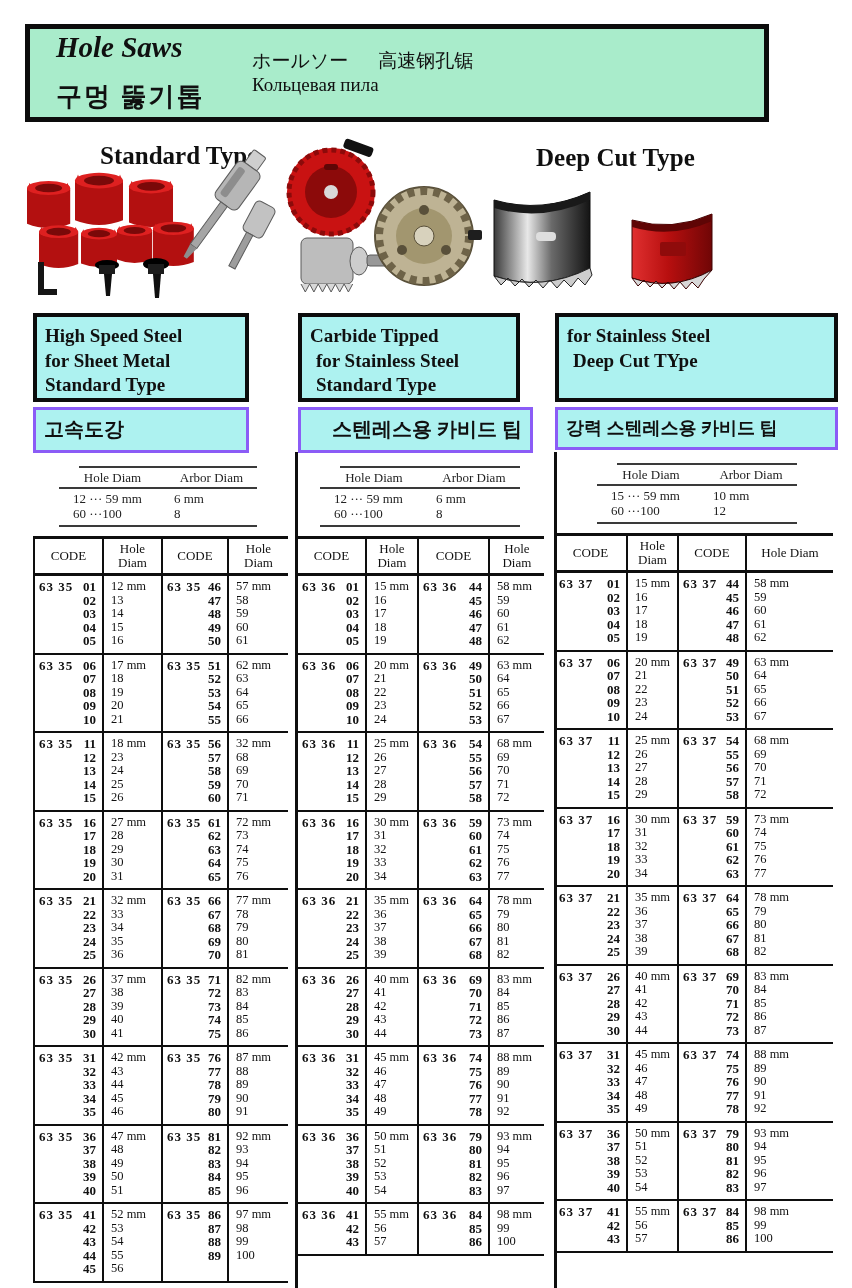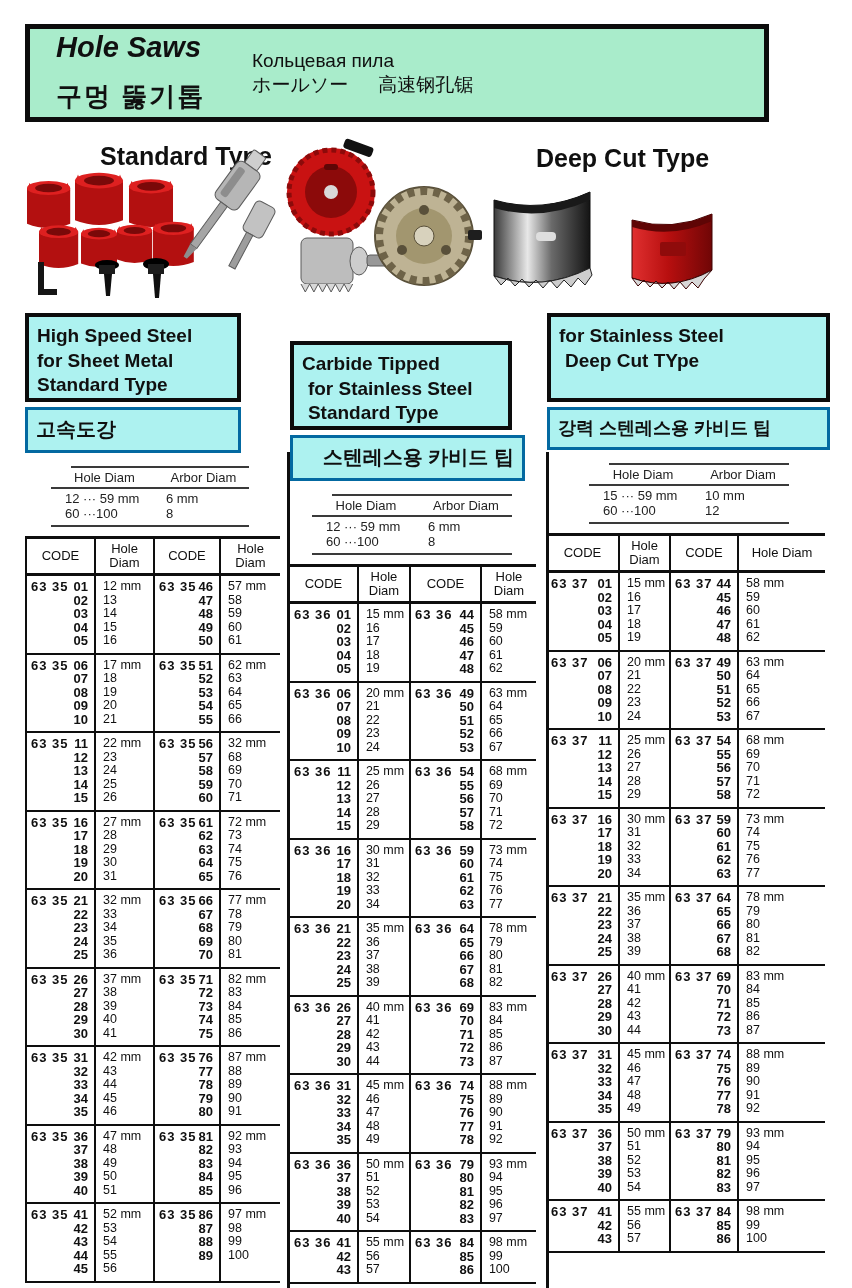--- a/index.html
+++ b/index.html
@@ -3,21 +3,21 @@
 <meta charset="utf-8">
 <style>
   :root{
     --header-bg:#a9eccb;
     --panel-bg:#adf2f0;
     --ink:#101010;
   }
   html,body{margin:0;padding:0;background:#ffffff;}
   body{width:852px;height:1288px;overflow:hidden;
        font-family:"Liberation Sans", sans-serif;color:var(--ink);}
-  .page{position:relative;width:836px;height:1288px;}
+  .page{position:relative;width:836px;height:1288px;font-family:Liberation Serif, serif;}
 
   
   .header-box{position:absolute;left:25px;top:24px;width:744px;height:98px;
       background:var(--header-bg);border:5px solid #0c0c0c;box-sizing:border-box;
       display:flex;align-items:center;}
   .hb-left{margin-left:26px;width:178px;}
   .hb-title{font-size:29px;font-weight:bold;font-style:italic;line-height:1.05;}
   .hb-title-ko{font-size:26px;font-weight:bold;margin-top:17px;letter-spacing:2px;}
   .hb-right{margin-left:18px;font-size:19px;line-height:1.28;}
   .hb-gap{display:inline-block;width:30px;}
@@ -30,36 +30,36 @@
   .img3{left:286px;top:4px;width:95px;height:105px;}
   .img4{left:293px;top:96px;width:115px;height:75px;}
   .img5{left:372px;top:40px;width:110px;height:130px;}
   .img6{left:486px;top:46px;width:112px;height:128px;}
   .img7{left:620px;top:70px;width:102px;height:102px;}
   .type-label{position:absolute;font-size:25px;font-weight:bold;white-space:nowrap;}
   .lbl-std{left:100px;top:12px;}
   .lbl-deep{left:536px;top:14px;}
 
   
-  .sections{position:absolute;left:25px;top:313px;width:805px;height:975px;display:flex;}
+  .sections{position:absolute;left:33px;top:313px;width:805px;height:975px;display:flex;}
   .divider{position:absolute;top:139px;bottom:0;width:3px;background:#0e0e0e;}
   .div1{left:262px;} .div2{left:521px;}
   .section{box-sizing:border-box;}
   .s1{width:263px;}
-  .s2{width:259px;padding-left:6px;margin-top:28px;}
+  .s2{width:259px;padding-left:6px;}
   .s3{flex:1;padding-left:8px;}
 
   .title-box{background:var(--panel-bg);border:4px solid #0c0c0c;box-sizing:border-box;
       font-weight:bold;font-size:19px;line-height:1.3;padding:7px 8px;height:89px;}
   .s1 .title-box{width:216px;}
   .s2 .title-box{width:222px;}
   .s3 .title-box{width:283px;}
   .s2 .tl + .tl,.s3 .tl + .tl{padding-left:6px;}
 
-  .ko-box{background:var(--panel-bg);border:3px solid #0369a1;box-sizing:border-box;
+  .ko-box{background:var(--panel-bg);border:3px solid #8b5cf6;box-sizing:border-box;
       font-weight:bold;font-size:20px;margin-top:5px;padding:6px 8px 7px;white-space:nowrap;}
   .s1 .ko-box{width:216px;}
   .s2 .ko-box{width:235px;text-align:right;}
   .s3 .ko-box{width:283px;font-size:18px;}
 
   
   .range-table{margin-top:13px;font-size:13px;color:#222;}
   .s1 .range-table{margin-left:26px;width:198px;}
   .s2 .range-table{margin-left:22px;width:200px;}
   .s3 .range-table{margin-left:42px;width:200px;}
@@ -98,24 +98,24 @@
 <body>
 
 <div class="page">
 
   <div class="header-box">
     <div class="hb-left">
       <div class="hb-title">Hole Saws</div>
       <div class="hb-title-ko">구멍 뚫기톱</div>
     </div>
     <div class="hb-right">
-      <div>Кольцевая пила</div>
       <div>
         <span>ホールソー</span><span class="hb-gap"></span><span>高速钢孔锯</span>
       </div>
+      <div>Кольцевая пила</div>
     </div>
   </div>
 
   <div class="images-row">
     <div class="type-label lbl-std">Standard Type</div>
     <div class="type-label lbl-deep">Deep Cut Type</div>
 
     <svg class="img img1" viewBox="0 0 250 140">
       <defs>
         <g id="cup">
@@ -372,21 +372,21 @@
                   <span class="sfx">13</span>
                 </div>
                 <div class="code-line cont">
                   <span class="sfx">14</span>
                 </div>
                 <div class="code-line cont">
                   <span class="sfx">15</span>
                 </div>
               </div>
               <div class="gcell diam">
-                <div class="diam-line">22 mm</div>
+                <div class="diam-line">18 mm</div>
                 <div class="diam-line">23</div>
                 <div class="diam-line">24</div>
                 <div class="diam-line">25</div>
                 <div class="diam-line">26</div>
               </div>
               <div class="gcell code">
                 <div class="code-line">
                   <span class="pfx">63 35</span>
                   <span class="sfx">56</span>
                 </div>

